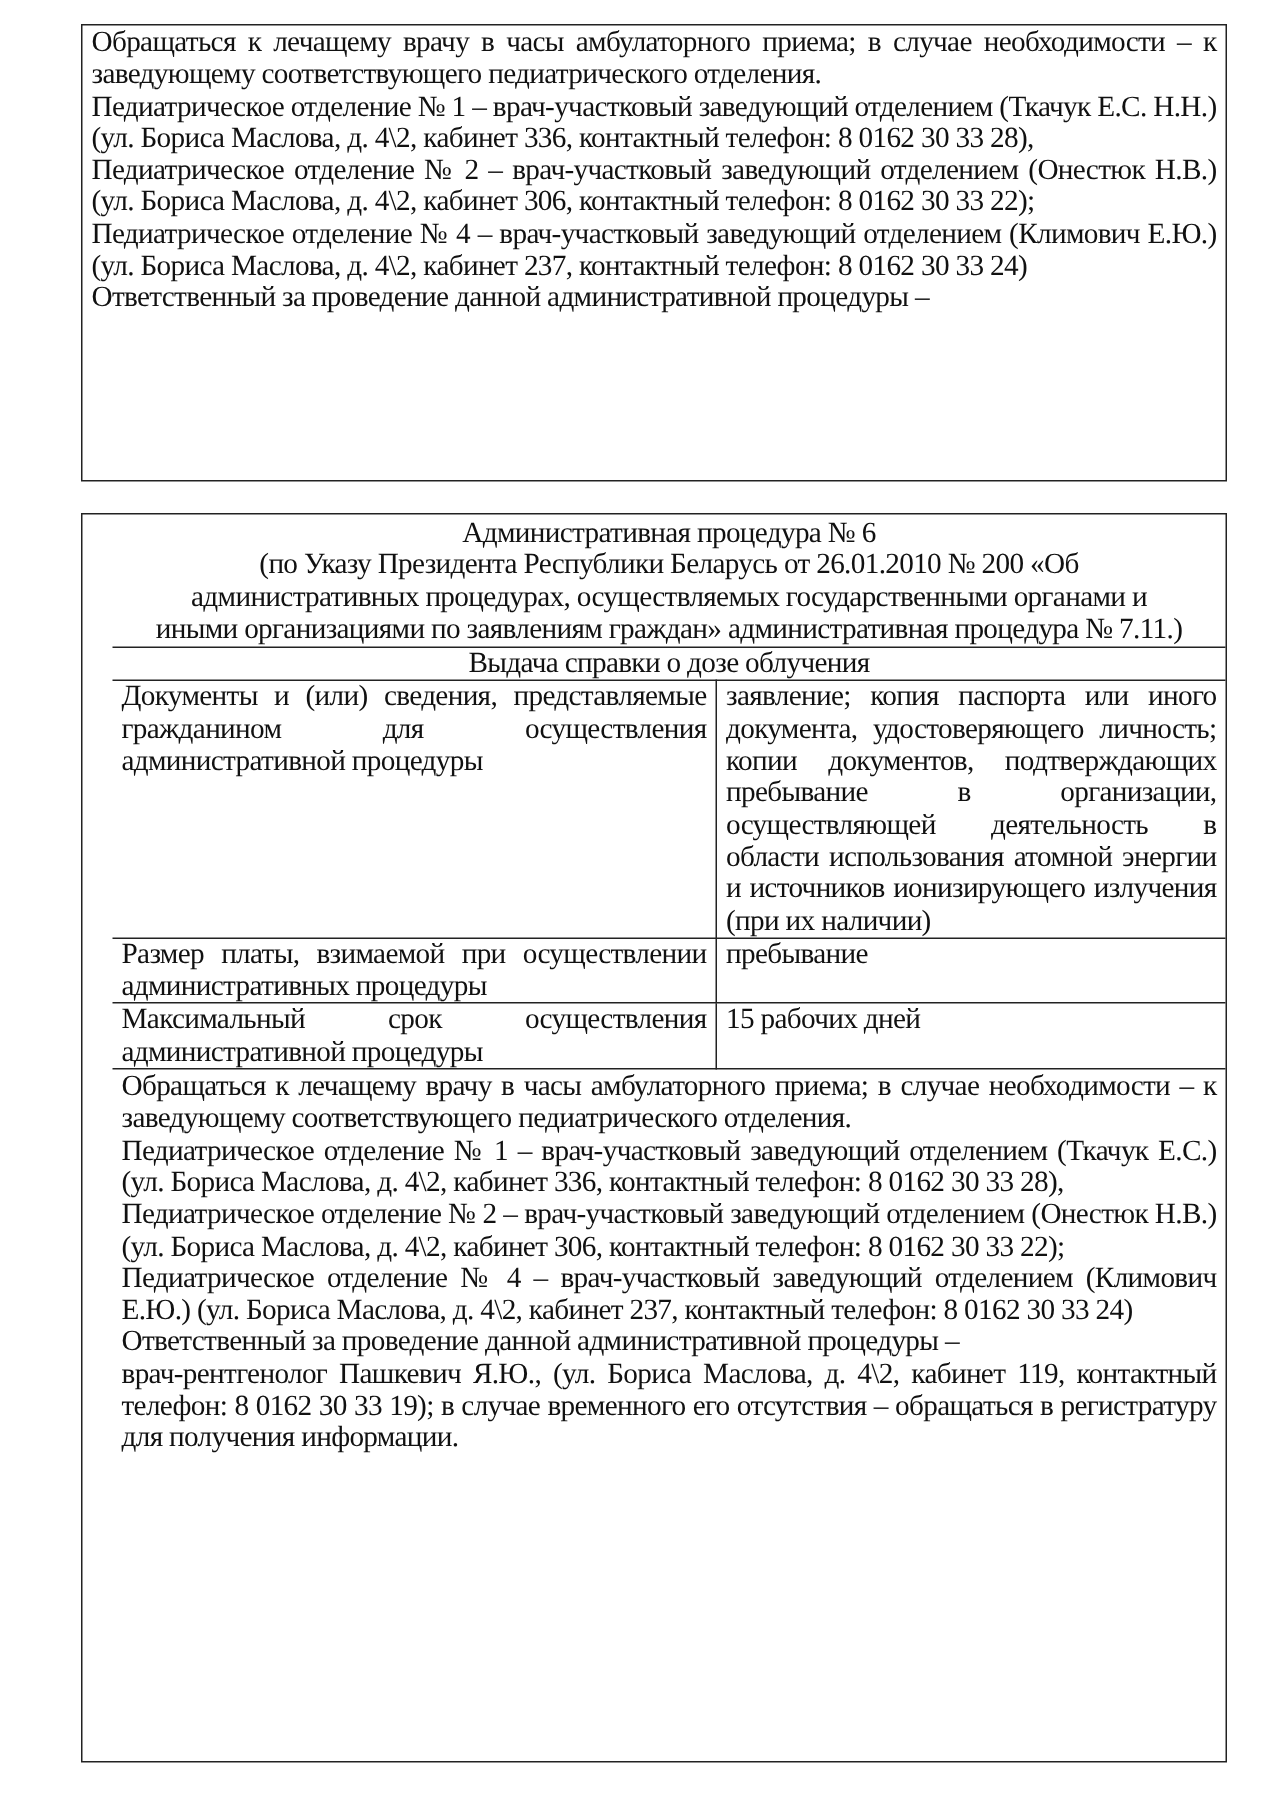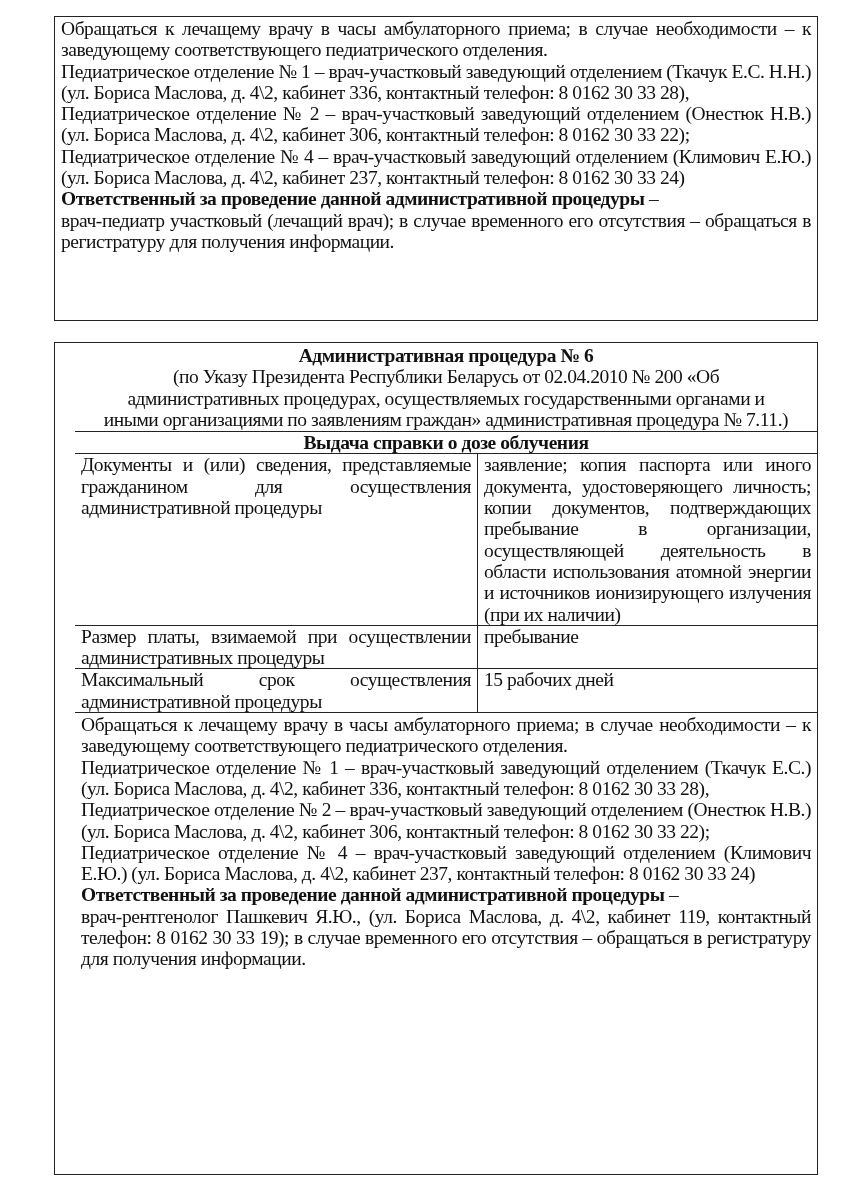--- a/index.html
+++ b/index.html
@@ -1,21 +1,21 @@
 <!DOCTYPE html>
 <html><head>
 <meta charset="utf-8">
 <style>
   html, body { margin:0; padding:0; background:#ffffff; }
   body { width:849px; height:1200px; position:relative; overflow:hidden;
          font-family:"Liberation Serif", serif; color:#111; }
   .box { position:absolute; left:38px; width:764px; border:1.5px solid #222; box-sizing:border-box;margin-left:16px; }
   .txt { font-size:19.5px; line-height:21.3px; padding:1px 6px 2px 6px; text-align:justify; letter-spacing:-0.45px; }
   .txt p { margin:0; }
-  .b { font-weight:bold; }
+  .b { font-weight:normal; }
   #box1 { top:16px; height:305px; }
   #box2 { top:342px; height:833px;padding-left:20px; }
   table { border-collapse:collapse; width:100%; }
   td { border:1.2px solid #222; vertical-align:top; font-size:19.5px; line-height:21.3px;
        padding:0 6px; letter-spacing:-0.45px; text-align:justify; }
   .center { text-align:center; }
   .hdr td { border-top:none; }
   tr td:first-child { border-left:none; }
   tr td:last-child { border-right:none; }
   .lc { width:390px; }
@@ -25,31 +25,30 @@
 </head>
 <body>
 
 <div class="box" id="box1">
   <div class="txt">
     <p class="just-last">Обращаться к лечащему врачу в часы амбулаторного приема; в случае необходимости – к заведующему соответствующего педиатрического отделения.</p>
     <p class="just-last">Педиатрическое отделение № 1 – врач-участковый заведующий отделением (Ткачук Е.С. Н.Н.) (ул. Бориса Маслова, д. 4\2, кабинет 336, контактный телефон: 8 0162 30 33 28),</p>
     <p class="just-last">Педиатрическое отделение № 2 – врач-участковый заведующий отделением (Онестюк Н.В.) (ул. Бориса Маслова, д. 4\2, кабинет 306, контактный телефон: 8 0162 30 33 22);</p>
     <p class="just-last">Педиатрическое отделение № 4 – врач-участковый заведующий отделением (Климович Е.Ю.) (ул. Бориса Маслова, д. 4\2, кабинет 237, контактный телефон: 8 0162 30 33 24)</p>
     <p><span class="b">Ответственный за проведение данной административной процедуры</span><span> –</span></p>
-    <p class="just-last">врач-педиатр участковый (лечащий врач); в случае временного его отсутствия – обращаться в регистратуру для получения информации.</p>
   </div>
 </div>
 
 <div class="box" id="box2">
   <table>
     <tbody>
         <tr class="hdr">
       <td colspan="2" class="center" style="padding-top:2px;padding-bottom:1px;text-align:center;">
         <div class="b">Административная процедура № 6</div>
-        <div style="padding:0 20px;">(по Указу Президента Республики Беларусь от 02.04.2010 № 200 «Об административных процедурах, осуществляемых государственными органами и иными организациями по заявлениям граждан» административная процедура № 7.11.)</div>
+        <div style="padding:0 20px;">(по Указу Президента Республики Беларусь от 26.01.2010 № 200 «Об административных процедурах, осуществляемых государственными органами и иными организациями по заявлениям граждан» административная процедура № 7.11.)</div>
       </td>
     </tr>
     <tr>
       <td colspan="2" class="center b" style="">Выдача справки о дозе облучения</td>
     </tr>
     <tr>
       <td class="lc just-last">Документы и (или) сведения, представляемые гражданином для осуществления административной процедуры</td>
       <td class="just-last">заявление; копия паспорта или иного документа, удостоверяющего личность; копии документов, подтверждающих пребывание в организации, осуществляющей деятельность в области использования атомной энергии и источников ионизирующего излучения (при их наличии)</td>
     </tr>
     <tr>

